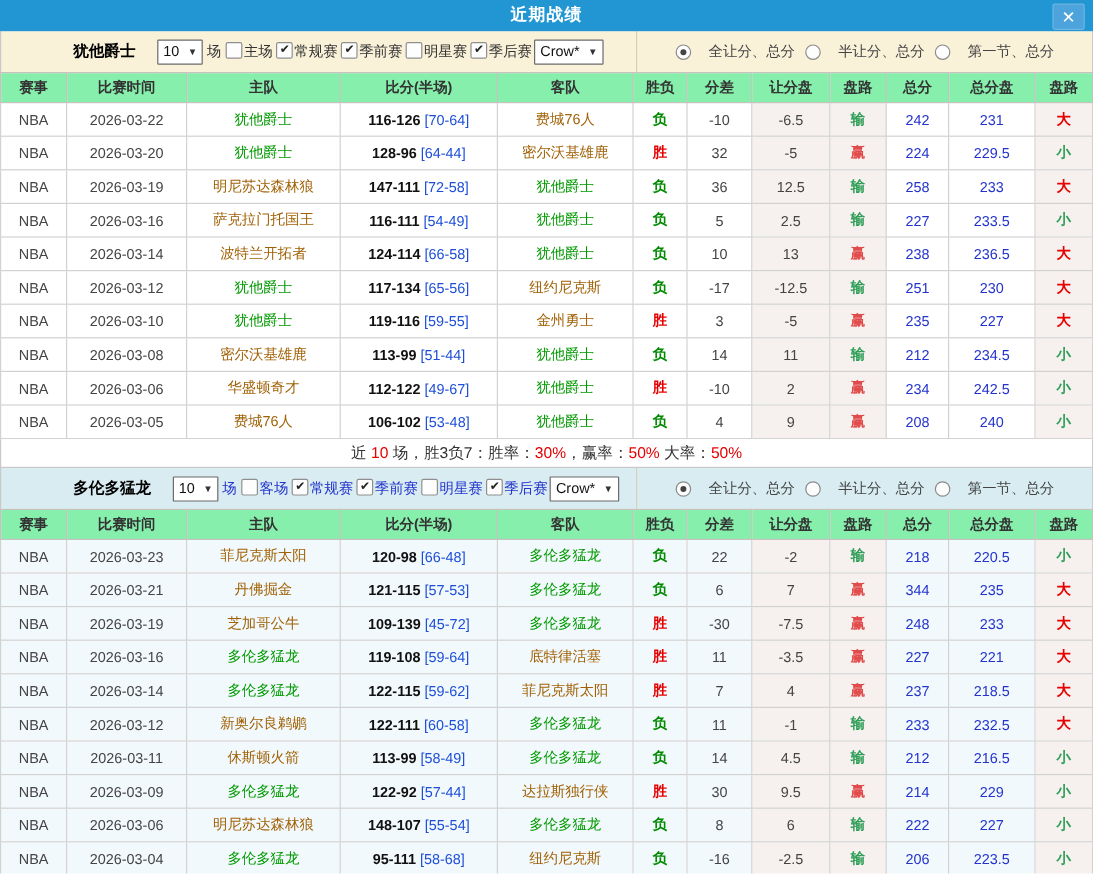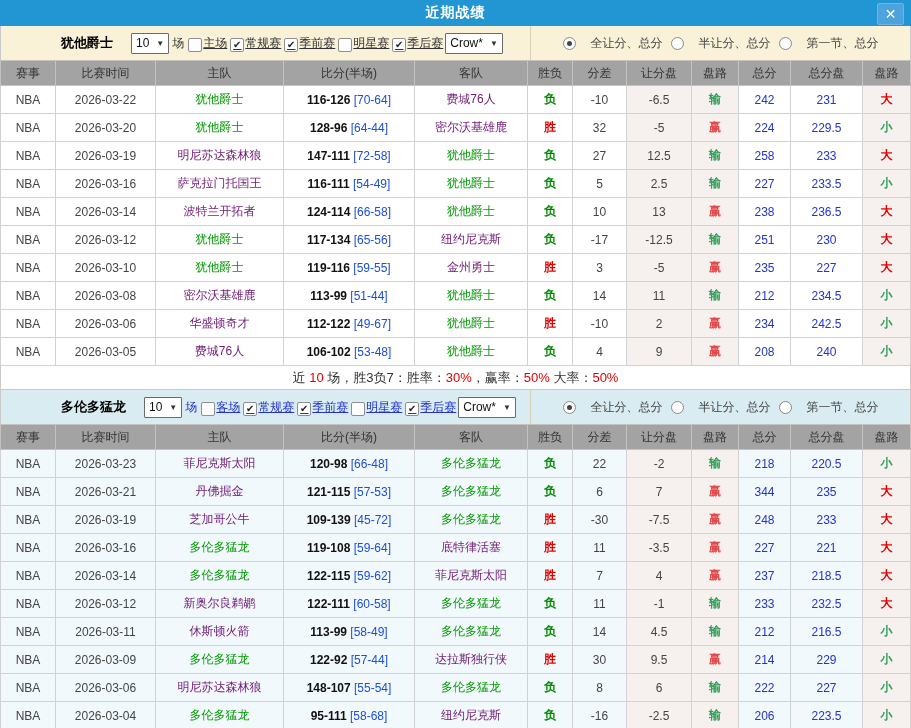--- a/index.html
+++ b/index.html
@@ -24,49 +24,49 @@
     border-left:1px solid #c9c9c9;border-right:1px solid #c9c9c9;box-sizing:border-box;}
   .panelbar.cream{background:#faf1d9;}
   .panelbar.blue{background:#d8ecf2;}
   .team-name{font-weight:bold;font-size:13px;color:#000;margin:0 16px 0 60px;white-space:nowrap;}
   .select{display:inline-flex;align-items:center;gap:7px;background:#fff;
     border:1px solid #6b6b6b;border-radius:1px;padding:0 4px;height:19px;
     font-size:12px;color:#111;margin:0 2px;cursor:pointer;white-space:nowrap;}
   .arw{font-size:8px;color:#333;}
   .lbl{margin:0 1px;white-space:nowrap;}
   .checks{display:inline-flex;align-items:center;}
-  .chk{display:inline-flex;align-items:flex-end;cursor:pointer;white-space:nowrap;text-decoration:underline;}
+  .chk{display:inline-flex;align-items:flex-start;cursor:pointer;white-space:nowrap;}
   .box{width:12px;height:12px;border:1px solid #8f8f8f;border-radius:2px;background:#fdfdfd;
     display:inline-flex;align-items:center;justify-content:center;
     font-size:10px;line-height:10px;color:#222;margin:0 1px 0 3px;}
   .radzone{margin-left:auto;height:100%;width:380px;flex:0 0 380px;box-sizing:border-box;
     border-left:1px solid #d9d0b8;display:flex;align-items:center;justify-content:center;gap:8px;}
   .rad{display:inline-flex;align-items:center;gap:15px;cursor:pointer;color:#444;white-space:nowrap;}
   .rbox{width:11px;height:11px;border:1px solid #8a8a8a;border-radius:50%;background:#fdfdfd;
     display:inline-flex;align-items:center;justify-content:center;}
   .dot{width:5px;height:5px;border-radius:50%;background:#444;}
 
   
   table{border-collapse:collapse;table-layout:fixed;width:911px;font-size:12px;}
-  th{height:24px;background:#a3a3a3;color:#333;font-weight:normal;
+  th{height:24px;background:#86efac;color:#333;font-weight:bold;
     border:1px solid #c6c3be;padding:0;text-align:center;}
   td{height:27px;border:1px solid #d2d2d2;text-align:center;color:#444;padding:0;
     overflow:hidden;white-space:nowrap;}
   table.t1 td{background:#ffffff;}
   table.t2 td{background:#f2f9fc;}
   table .tint{background:#f6f1ee !important;}
   .score{font-weight:bold;color:#111;}
   .half{color:#1d4ed8;}
   .blue{color:#2333cc;}
   .st{font-weight:bold;}
   .red{color:#e60000;}
   .redl{color:#e14b4b;}
   .green{color:#008a00;}
   .greenl{color:#2f9e57;}
-  .team{color:#701a75;}
+  .team{color:#a16207;}
   .team.hl{color:#009900;}
 
   
   .summary{height:23px;border:1px solid #c9c9c9;border-top:none;box-sizing:content-box;
     display:flex;align-items:center;justify-content:center;font-size:13px;color:#333;background:#fff;}
   .summary .sred{color:#e60000;}
   .summary span{white-space:pre;}
 </style>
 </head>
 <body>
@@ -191,21 +191,21 @@
           <td class="blue">229.5</td>
           <td class="tint st greenl">小</td>
         </tr>
         <tr>
           <td>NBA</td>
           <td>2026-03-19</td>
           <td class="team">明尼苏达森林狼</td>
           <td><span class="score">147-111</span><span class="half"> [72-58]</span></td>
           <td class="team hl">犹他爵士</td>
           <td class="st green">负</td>
-          <td>27</td>
+          <td>36</td>
           <td class="tint">12.5</td>
           <td class="tint st greenl">输</td>
           <td class="blue">258</td>
           <td class="blue">233</td>
           <td class="tint st red">大</td>
         </tr>
         <tr>
           <td>NBA</td>
           <td>2026-03-16</td>
           <td class="team">萨克拉门托国王</td>

